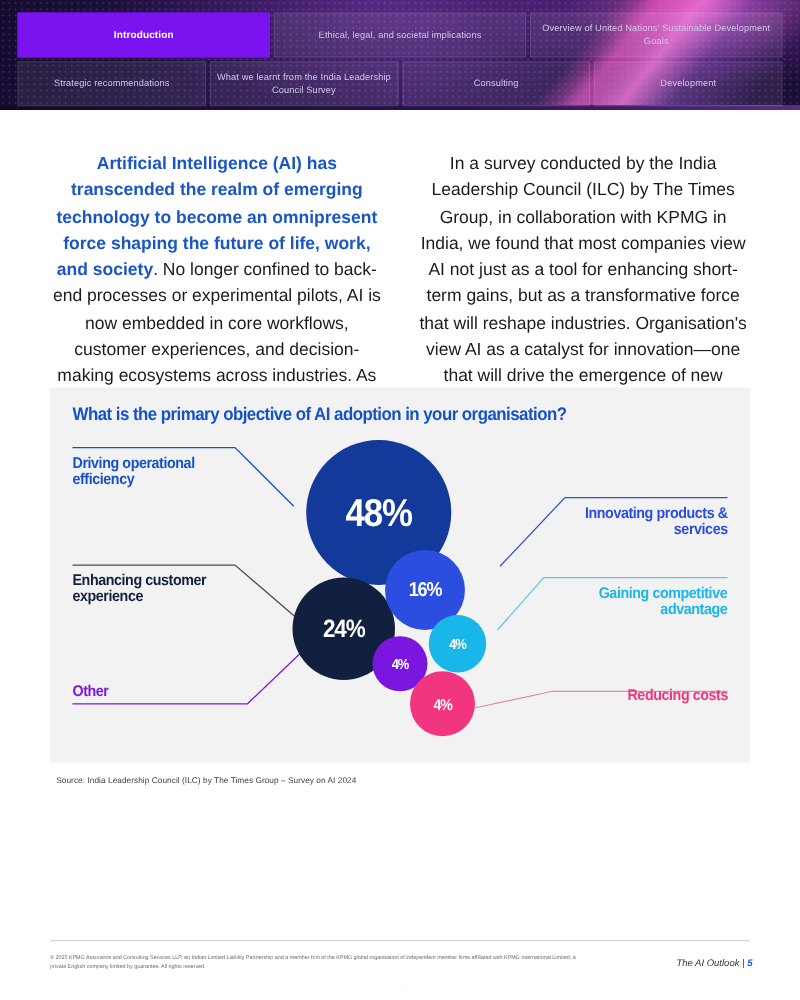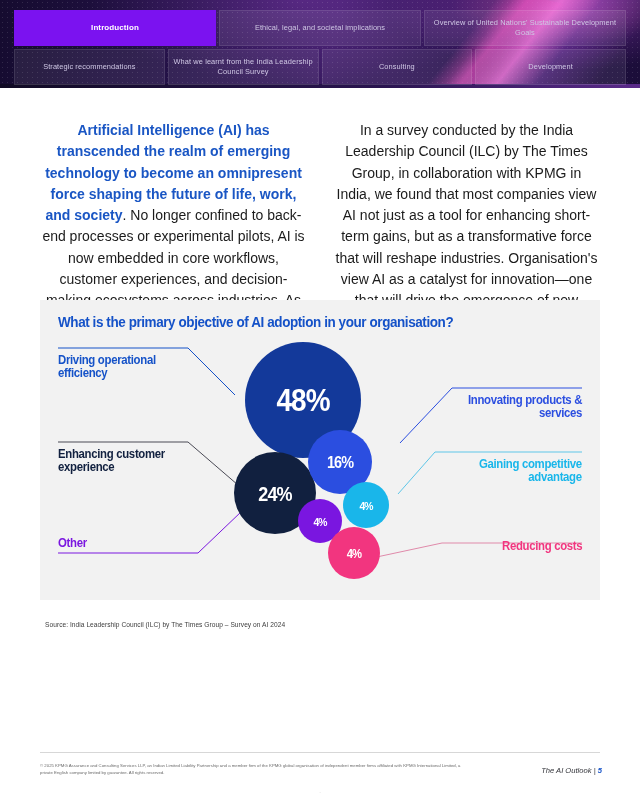--- a/index.html
+++ b/index.html
@@ -96,21 +96,21 @@
     color: #1b1b1b;
     text-align: center;
     margin-bottom: 10px;
   }
   .col p:last-child { margin-bottom: 0; }
   .lead-em { color: #1a56c4; font-weight: bold; }
 
   
   .chart-panel {
     position: absolute;
-    left: 40px; top: 300px;
+    left: 40px; top: 310px;
     width: 560px; height: 300px;
     background: #f2f2f2;
   }
   .chart-title {
     position: absolute;
     left: 18px; top: 14px;
     font-size: 14.5px;
     font-weight: bold;
     color: #1552c8;
     letter-spacing: -0.45px;

